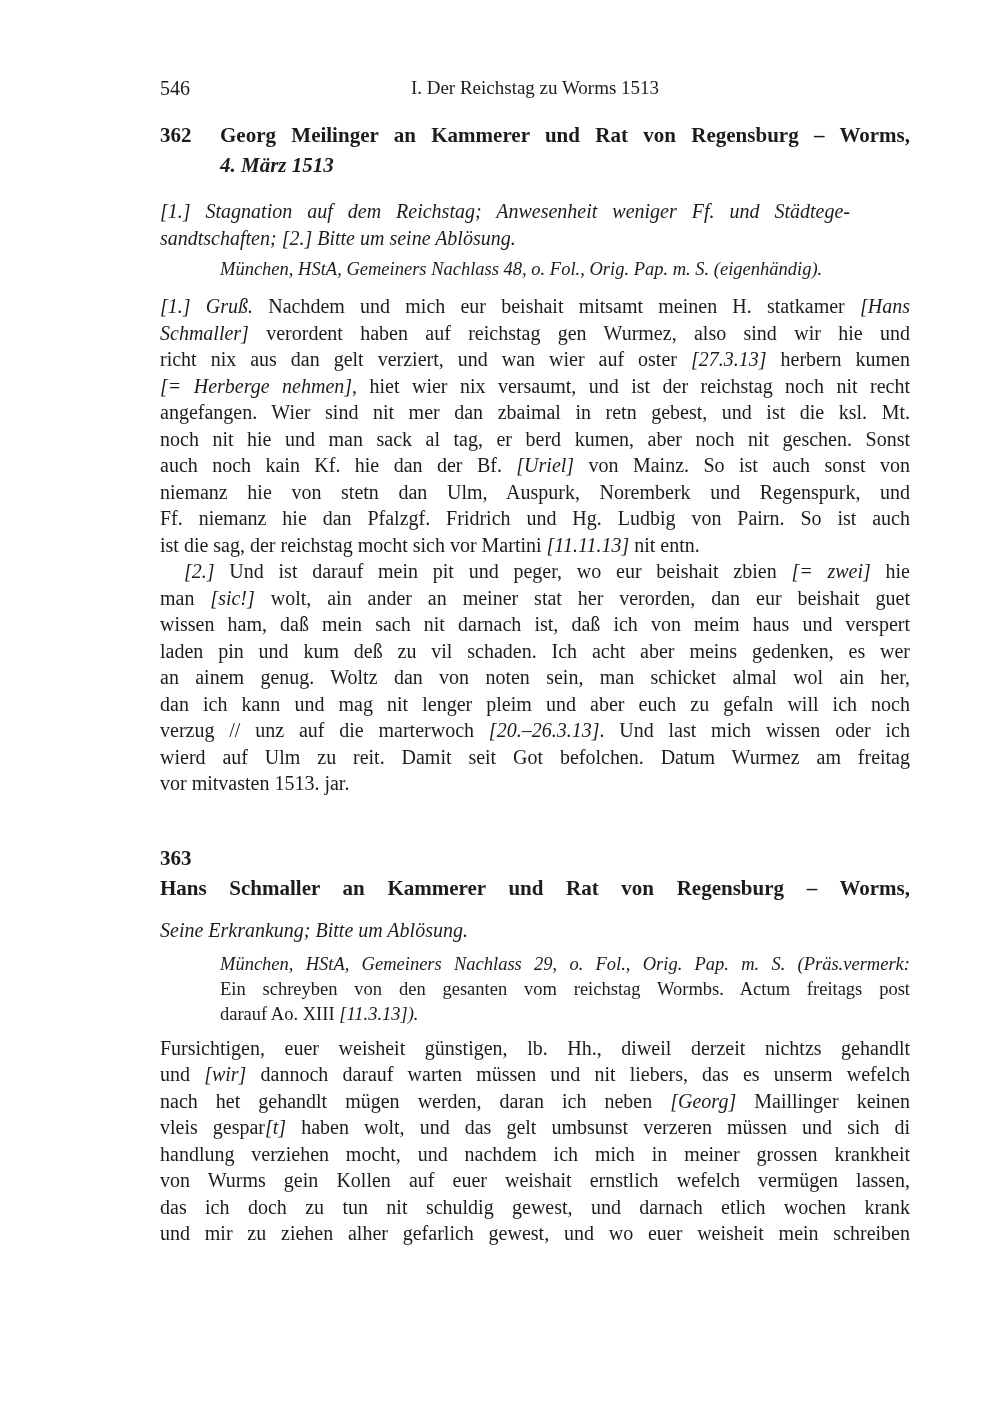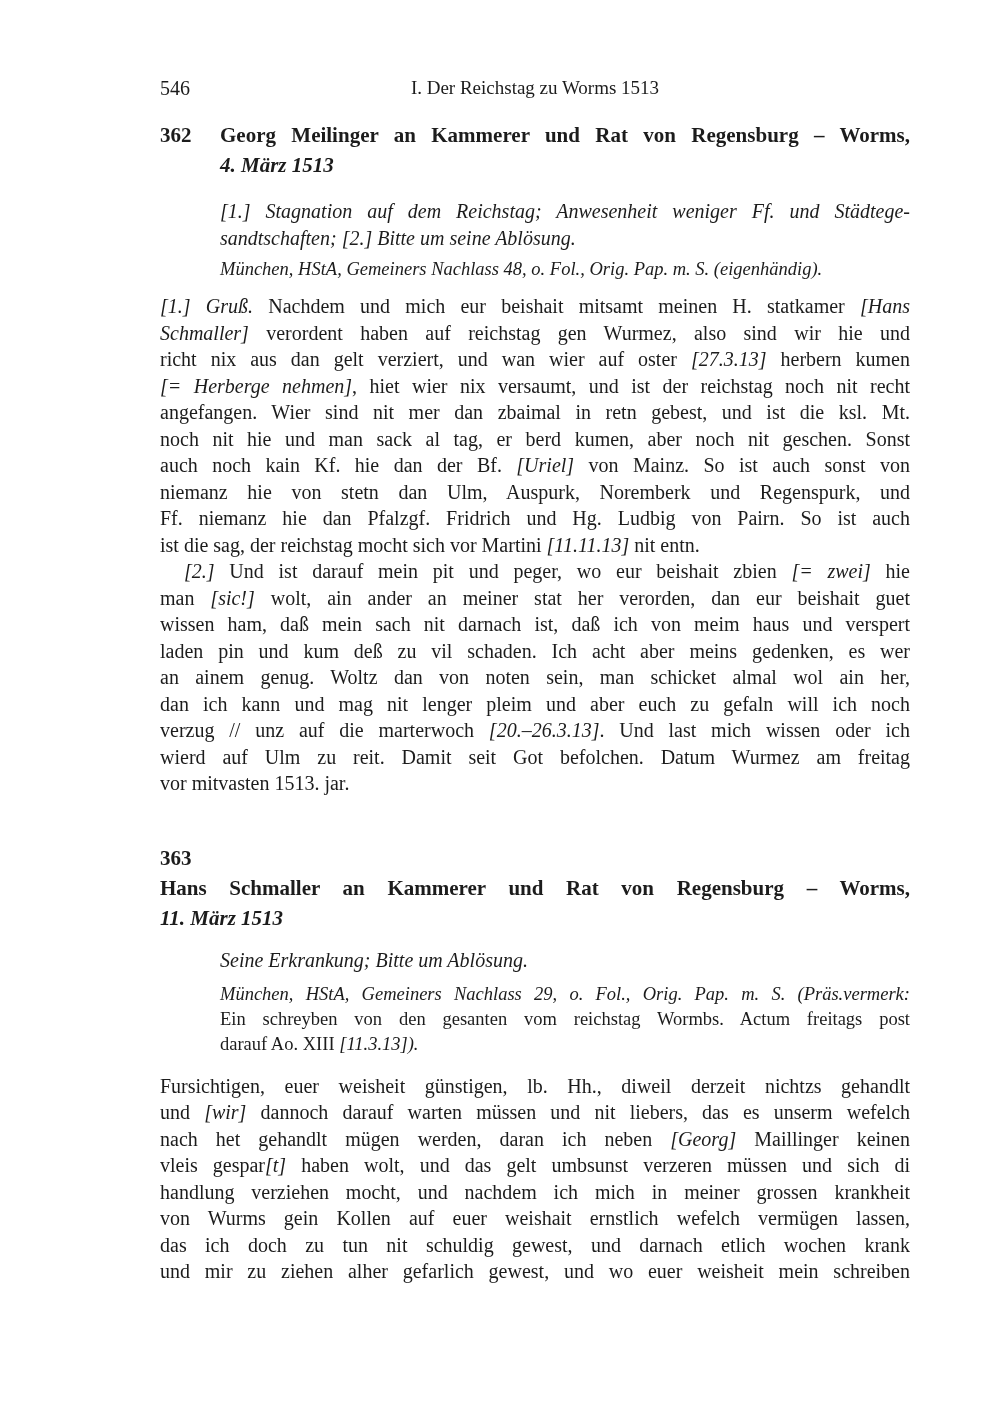--- a/index.html
+++ b/index.html
@@ -16,35 +16,35 @@
   .pagehead { position: relative; height: 24px; margin-bottom: 20px; font-size: 20px; line-height: 24px; }
   .pagenum { position: absolute; left: 0; top: 0; }
   .runhead { position: absolute; left: 0; right: 0; text-align: center; font-size: 19px; }
 
   .entry-head { display: flex; font-weight: bold; font-size: 21px; margin-bottom: 18px; }
   .entry-head .num { width: 60px; flex: none; line-height: 30px; }
   .entry-head .head-lines { flex: 1; }
   .entry-head .line { line-height: 30px; text-align: justify; text-align-last: justify; }
   .entry-head .line.last { text-align: left; text-align-last: left; font-style: italic; }
 
-  .summary { margin-left: 60px; width: 690px; font-style: italic; font-size: 20px; margin-bottom: 5px; }
+  .summary { width: 690px; font-style: italic; font-size: 20px; margin-bottom: 5px; }
   .summary .line { line-height: 27px; text-align: justify; text-align-last: justify; }
   .summary .line.last { text-align: right; text-align-last: left; }
 
   .source { margin-left: 60px; width: 690px; font-size: 18.5px; }
   .source .line { line-height: 25px; text-align: justify; text-align-last: justify; }
   .source .line.last { text-align: left; text-align-last: left; }
 
   .body-text { font-size: 20px; }
   .body-text .line { line-height: 26.5px; text-align: justify; text-align-last: justify; }
   .body-text .line.last { text-align: left; text-align-last: left; }
   .line.indent { text-indent: 24px; }
 
   .b1 { margin-top: 11px; }
-  .b2 { margin-top: 16px; }
+  .b2 { margin-top: 8px; }
   .entry-362 { margin-bottom: 0; }
   .entry-363 { margin-top: 46px; }
   .entry-363 .entry-head { margin-bottom: 14px; flex-direction: column; }
   .entry-363 .summary { margin-bottom: 8px; }
 
   .it { font-style: italic; }
   .source .it { font-style: italic; }
 </style>
 </head>
 <body>
@@ -93,21 +93,20 @@
           <div class="line"><span>wierd auf Ulm zu reit. Damit seit Got befolchen. Datum Wurmez am freitag</span></div>
           <div class="line last"><span>vor mitvasten 1513. jar.</span></div>
         </div>
     </section>
 
     <section class="entry-363">
       <div class="entry-head">
         <div class="num">363</div>
         <div class="head-lines">
             <div class="line"><span>Hans Schmaller an Kammerer und Rat von Regensburg – Worms,</span></div>
-            <div class="line last"><span>11. März 1513</span></div>
           </div>
       </div>
       <div class="summary">
           <div class="line last"><span>Seine Erkrankung; Bitte um Ablösung.</span></div>
         </div>
       <div class="source">
           <div class="line"><span class="it">München, HStA, Gemeiners Nachlass 29, o. Fol., Orig. Pap. m. S. (Präs.vermerk:</span></div>
           <div class="line"><span>Ein schreyben von den gesanten vom reichstag Wormbs. Actum freitags post</span></div>
           <div class="line last"><span>darauf Ao. XIII </span><span class="it">[11.3.13]).</span></div>
         </div>

